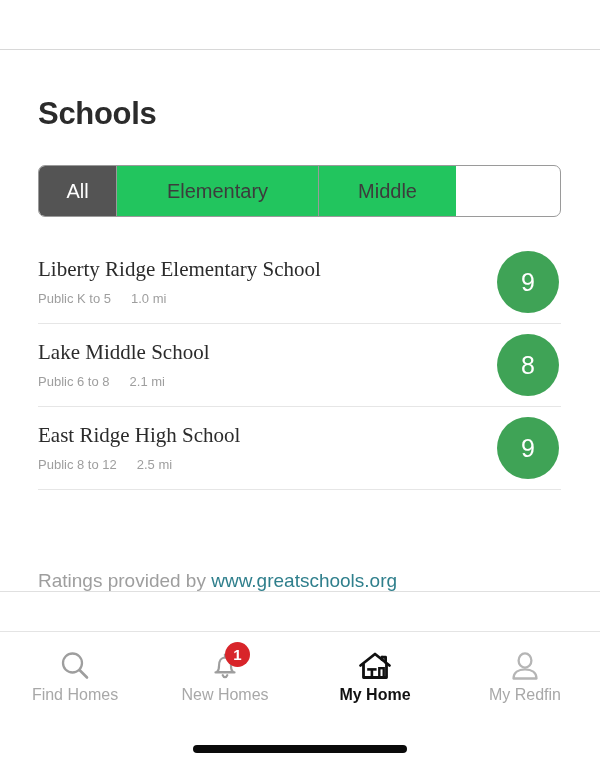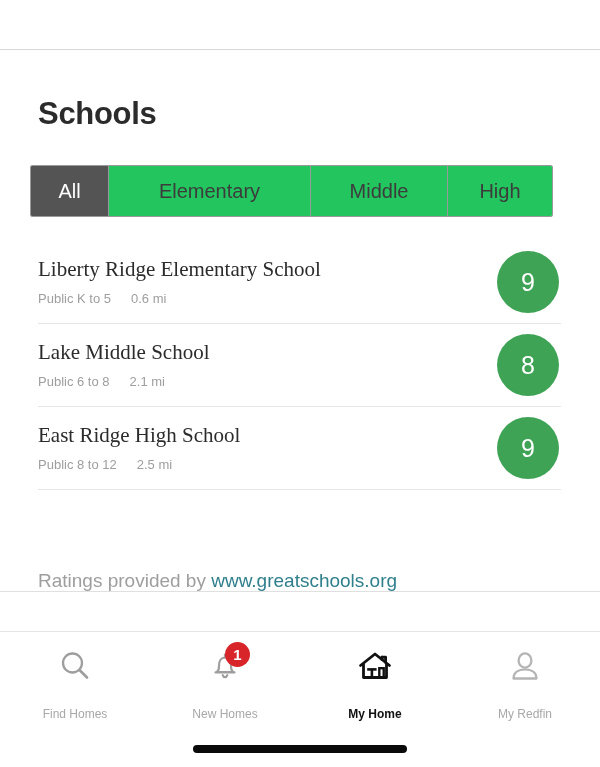--- a/index.html
+++ b/index.html
@@ -51,28 +51,28 @@
     font-size: 31px;
     font-weight: bold;
     color: #2b2b2b;
     letter-spacing: -0.3px;
     line-height: 1;
   }
 
   
   .segmented {
     position: absolute;
-    left: 30px;
+    left: 38px;
     top: 115px;
     width: 523px;
     height: 52px;
     box-sizing: border-box;
     display: flex;
     border: 1px solid #9a9a9a;
-    border-radius: 2px;
+    border-radius: 7px;
     overflow: hidden;
     background: #ffffff;
   }
   .seg {
     display: flex;
     align-items: center;
     justify-content: center;
     font-size: 20px;
     color: #3c3c3c;
     background: #22c55e;
@@ -192,24 +192,24 @@
   }
   .tab-icon {
     height: 42px;
     width: 54px;
     position: relative;
     display: flex;
     align-items: center;
     justify-content: center;
   }
   .tab-label {
-    font-size: 12px;
+    font-size: 16px;
     color: #a8a8a8;
     line-height: 1;
-    margin-top: 21px;
+    margin-top: 0;
   }
   .tab.active .tab-label {
     color: #111111;
     font-weight: bold;
   }
   .badge {
     position: absolute;
     top: -3px;
     right: 2px;
     min-width: 25px;
@@ -245,31 +245,30 @@
   <div class="top-rule"></div>
 
   <div class="content">
 
     <div class="page-title">Schools</div>
 
     <div class="segmented">
       <div class="seg seg-all active">All</div>
       <div class="seg seg-elem">Elementary</div>
       <div class="seg seg-mid">Middle</div>
-      <div class="seg seg-high">High</div>
     </div>
 
     <div class="school-list">
 
       <div class="school-row">
         <div class="school-text">
           <div class="school-name">Liberty Ridge Elementary School</div>
           <div class="school-meta">
             <span>Public K to 5</span>
-            <span>0.6 mi</span>
+            <span>1.0 mi</span>
           </div>
         </div>
         <div class="rating-badge">9</div>
       </div>
 
       <div class="school-row">
         <div class="school-text">
           <div class="school-name">Lake Middle School</div>
           <div class="school-meta">
             <span>Public 6 to 8</span>

